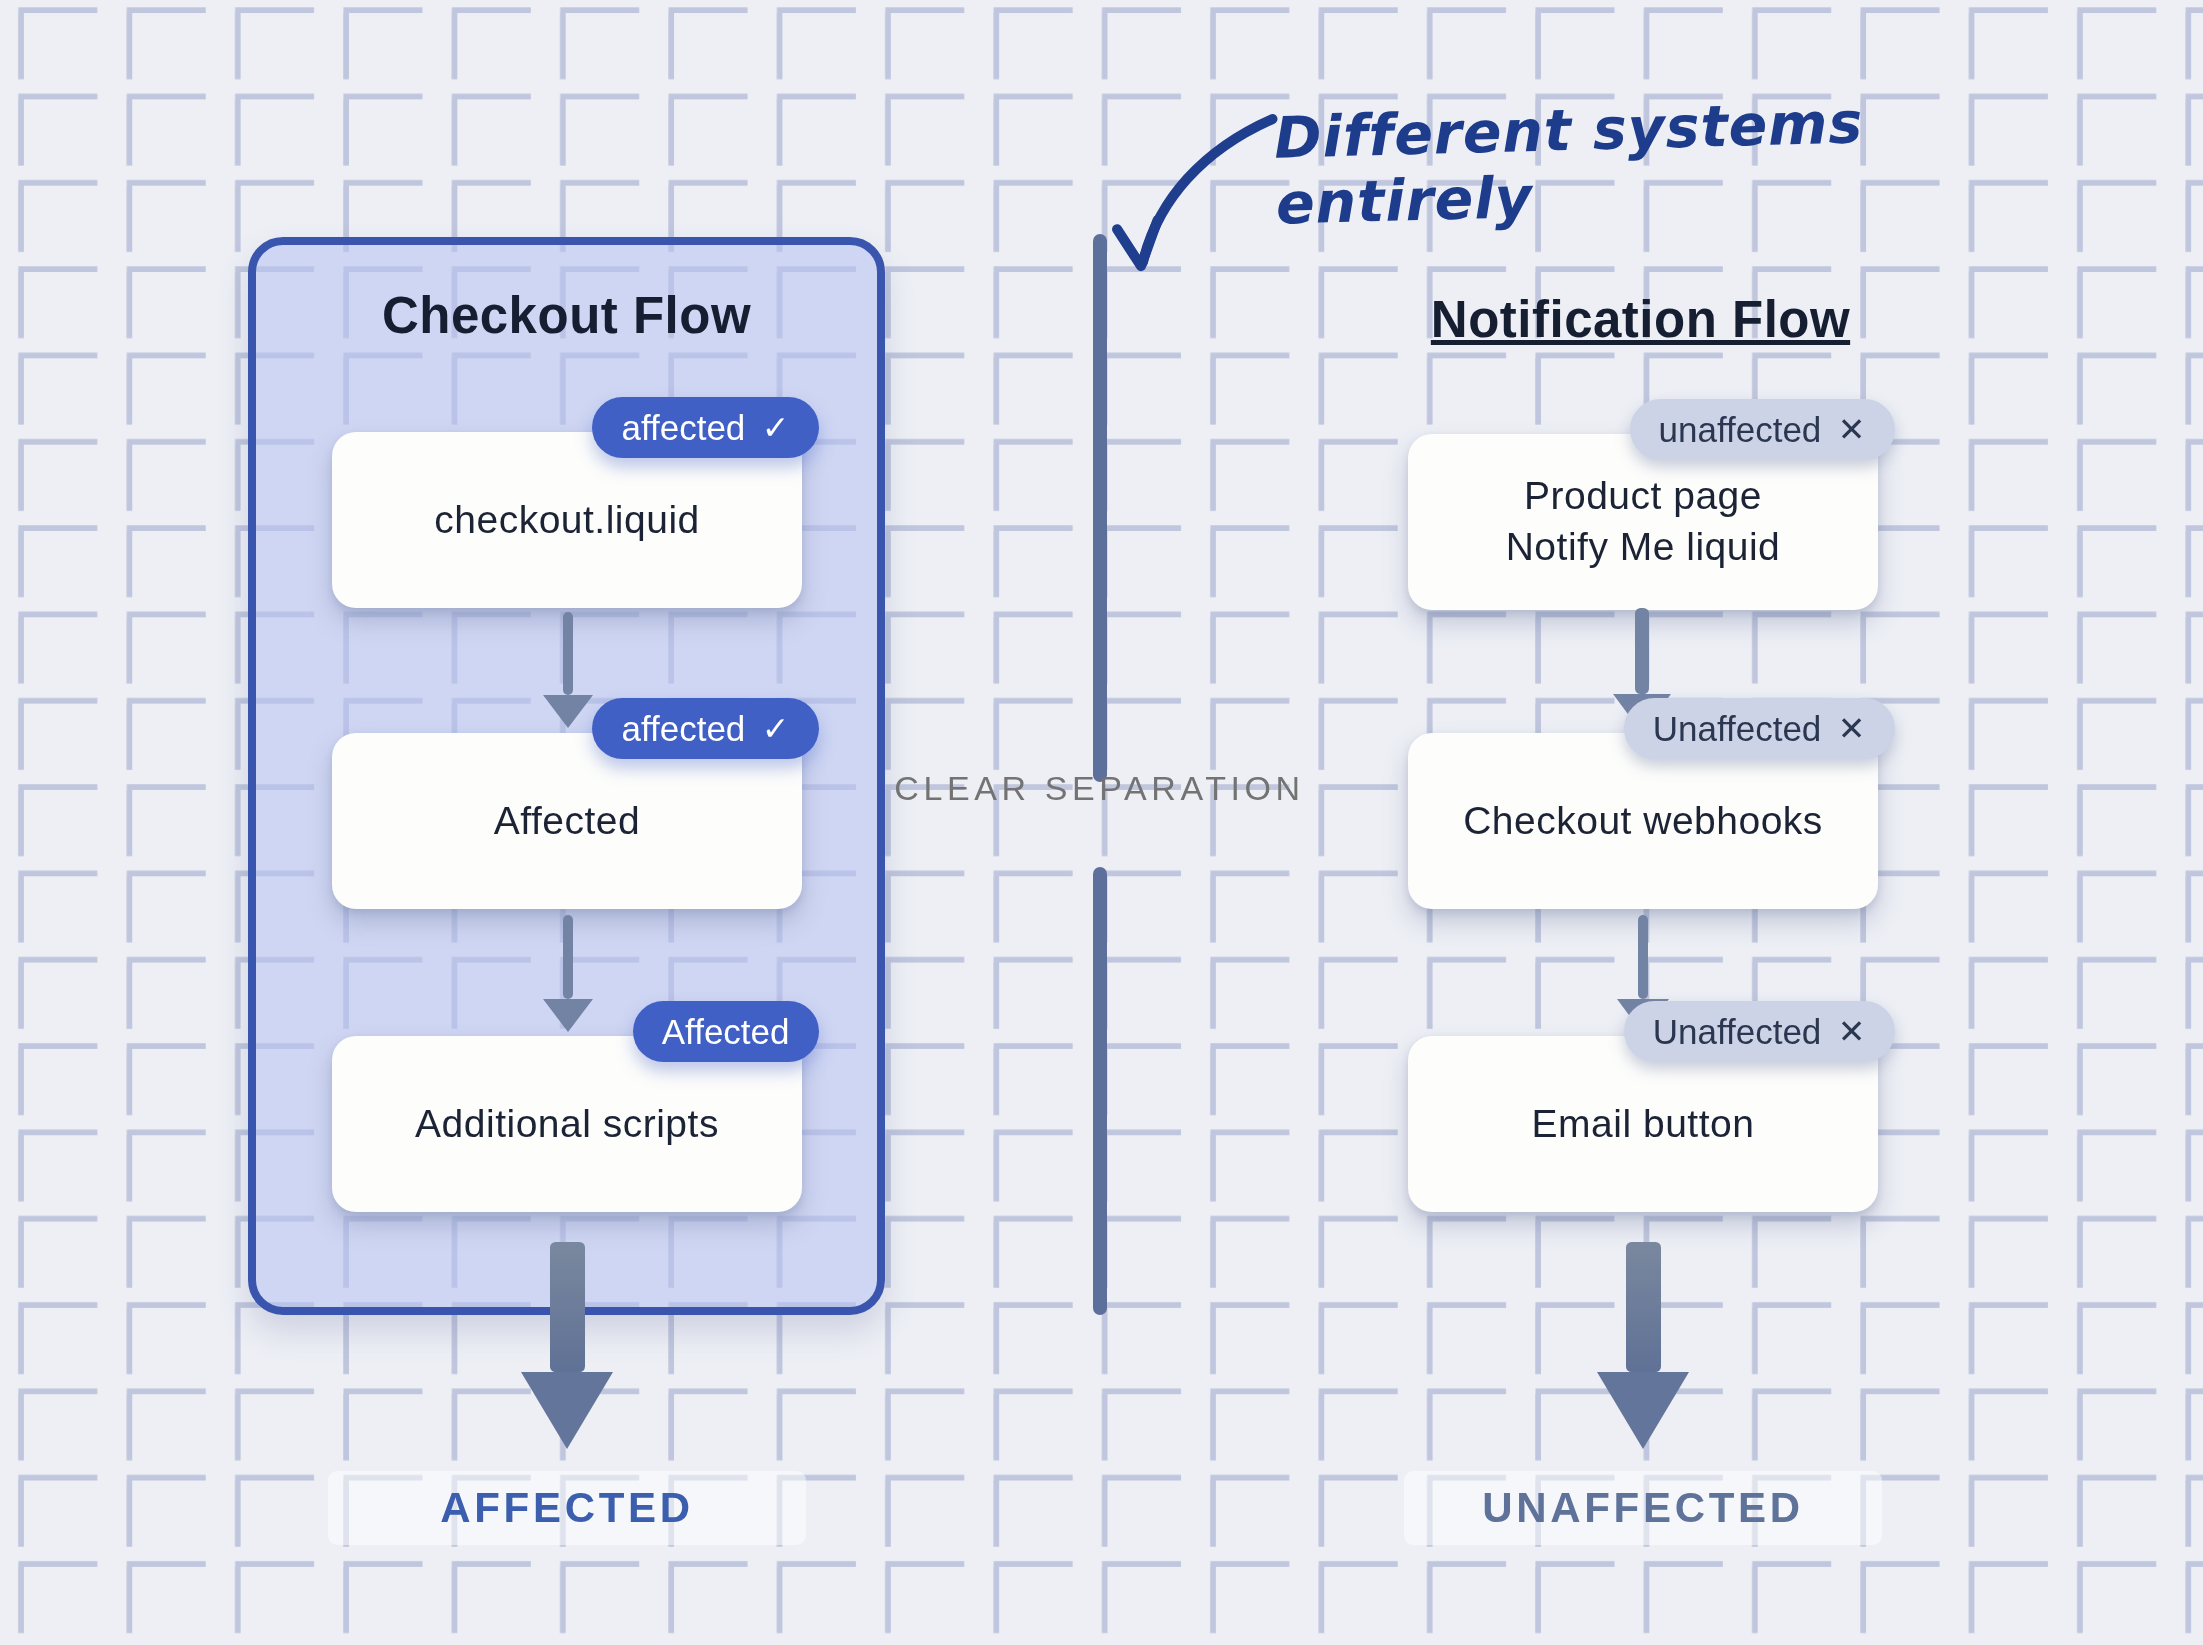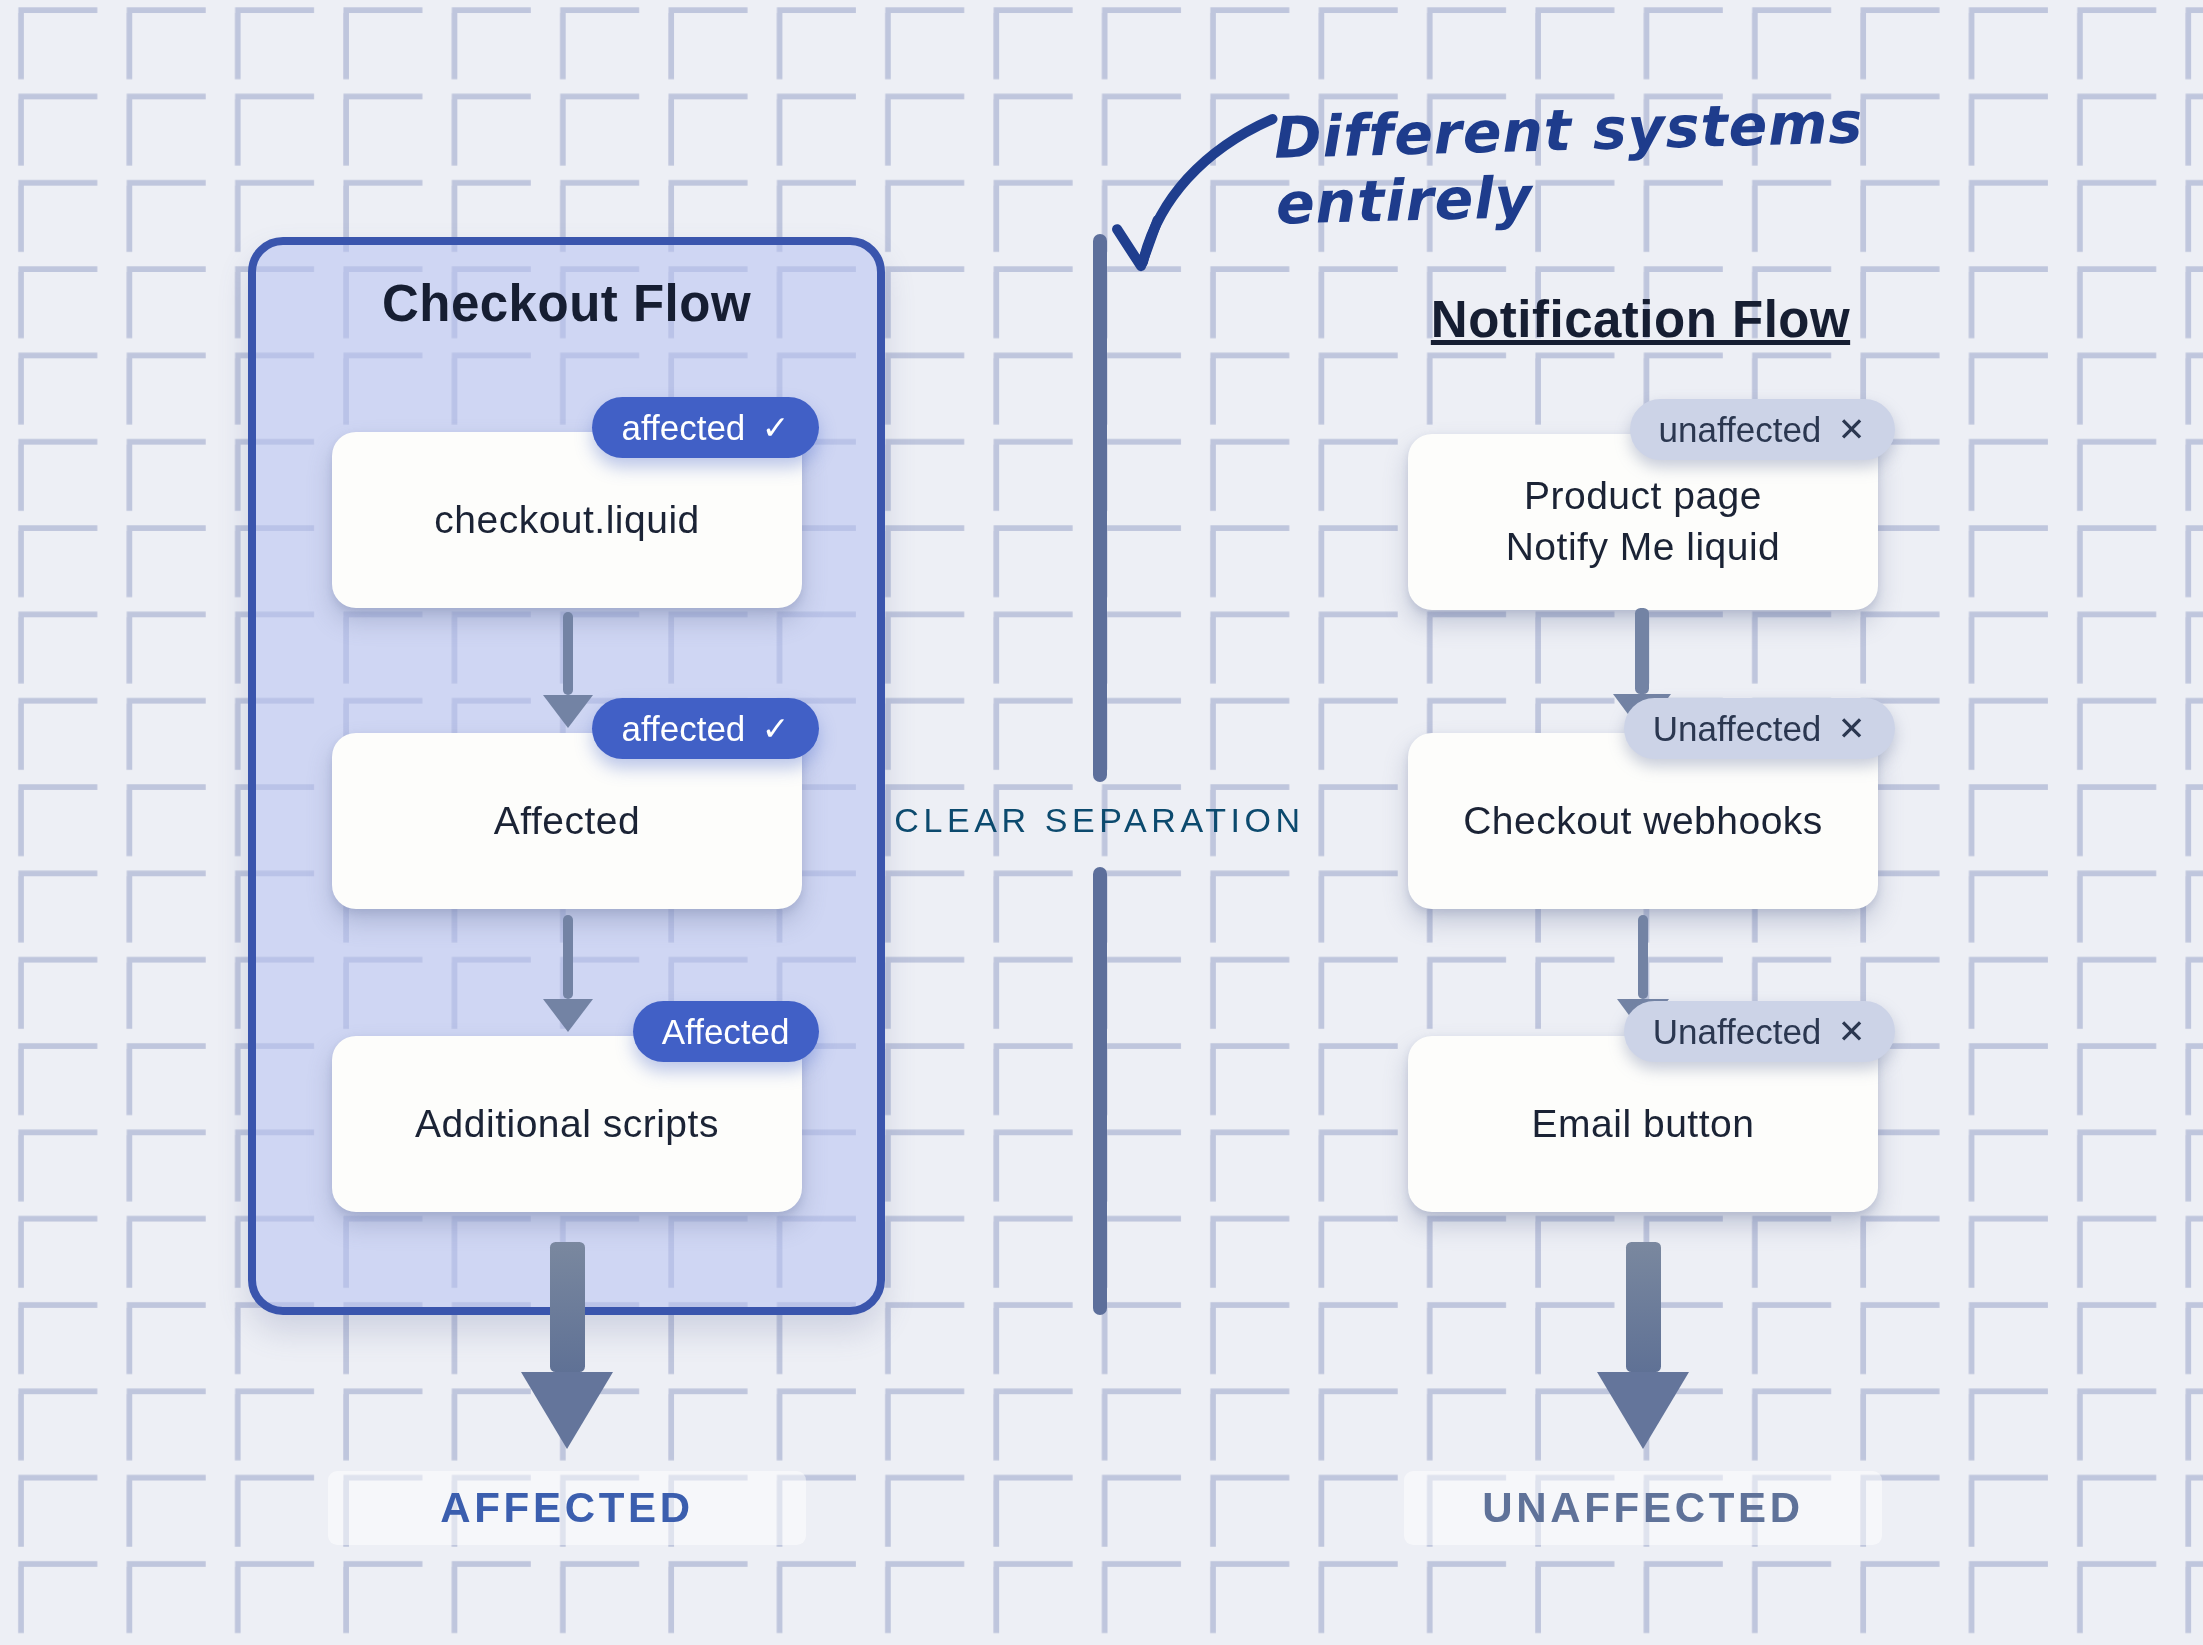--- a/index.html
+++ b/index.html
@@ -11,21 +11,21 @@
   }
   #canvas{position:relative;width:2204px;height:1646px;}
 
   .grid-svg{position:absolute;left:0;top:0;}
 
   
   .flow-title{
     position:absolute;width:637px;text-align:center;
     font-size:51px;font-weight:700;color:#161e32;letter-spacing:0.5px;
   }
-  .flow-title.left{left:248px;top:274px;}
+  .flow-title.left{left:248px;top:286px;}
   .flow-title.right{left:1322px;top:290px;text-decoration:underline;}
 
   
   .panel{
     position:absolute;left:248px;top:237px;width:637px;height:1078px;
     background:rgba(183,193,240,.55);
     border:8.3px solid #3a55ad;border-radius:35px;
     box-sizing:border-box;
     box-shadow:0 16.5px 31px rgba(90,100,150,.20);
   }
@@ -68,22 +68,22 @@
     background:rgba(255,255,255,.5);
   }
   .result-label.left{left:328px;color:#3b5eae;}
   .result-label.right{left:1404px;color:#5f7299;}
 
   
   .separator-seg{
     position:absolute;left:1093px;width:13.8px;border-radius:9.2px;background:#5d6f9b;
   }
   .separator-label{
-    position:absolute;left:824px;top:801px;width:551px;text-align:center;
-    font-size:34px;letter-spacing:4.6px;color:#0c4a6e;font-weight:500;
+    position:absolute;left:824px;top:769px;width:551px;text-align:center;
+    font-size:34px;letter-spacing:4.6px;color:#737373;font-weight:500;
   }
 
   
   .annotation-text{
     position:absolute;left:1275px;top:96px;width:661px;
     font-size:57px;font-style:italic;font-weight:700;color:#1e3c8c;
     font-family:"DejaVu Sans", sans-serif;
     transform:rotate(-1.5deg);letter-spacing:0.9px;
   }
   .annotation-arrow{position:absolute;left:1084px;top:108px;}

